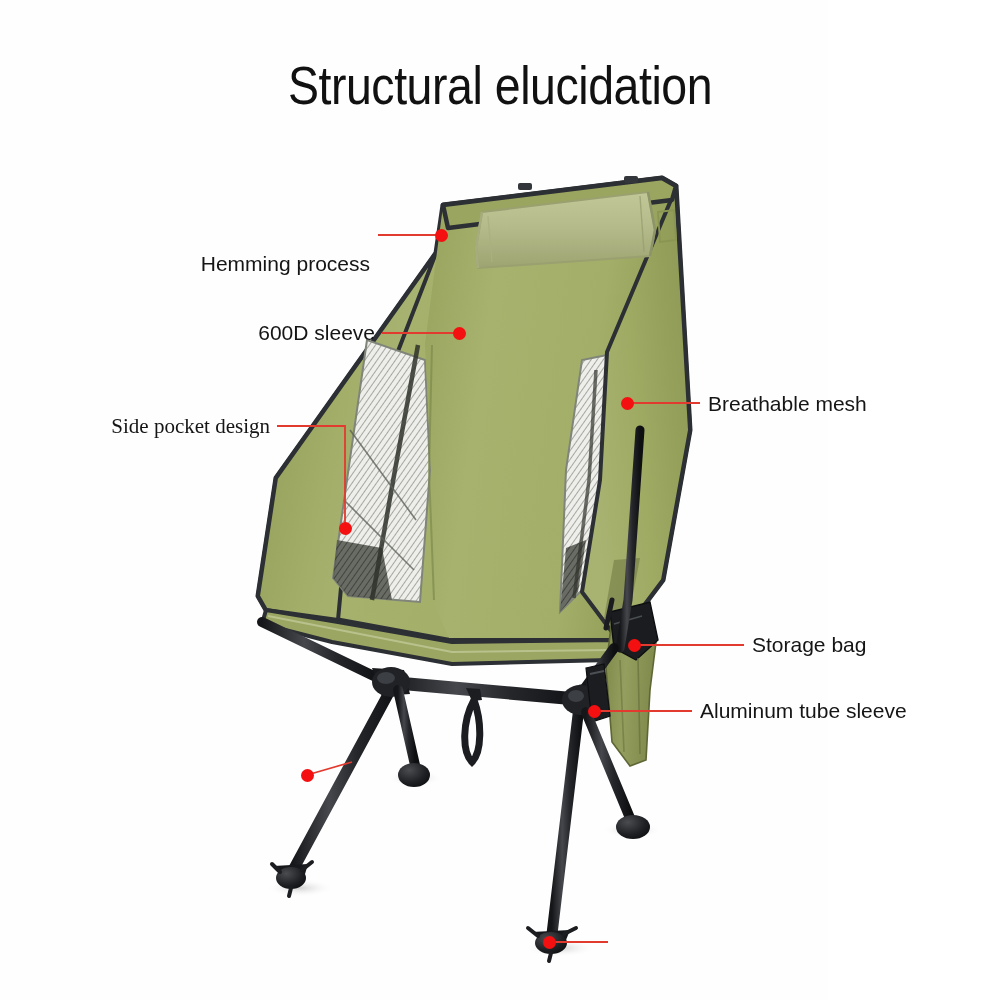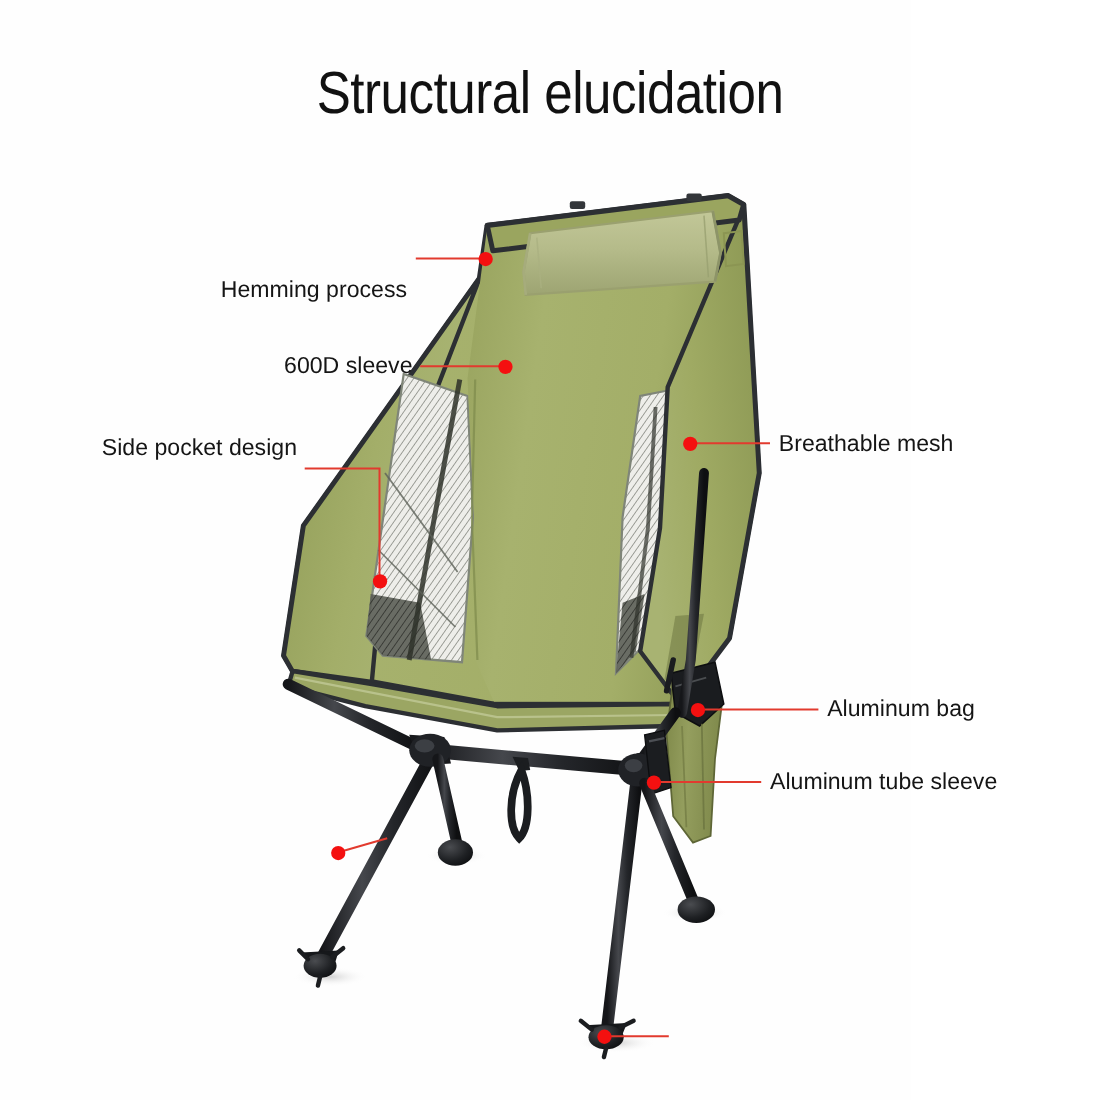--- a/index.html
+++ b/index.html
@@ -279,25 +279,25 @@
   <div class="dot" style="left:627px;top:403px;"></div>
   <div class="dot" style="left:634px;top:645px;"></div>
   <div class="dot" style="left:594px;top:711px;"></div>
   <div class="dot" style="left:307px;top:775px;"></div>
   <div class="dot" style="left:549px;top:942px;"></div>
 
   <div class="lbl r" style="left:170px;top:223px;width:200px;margin-top:29px;">Hemming process</div>
 
   <div class="lbl r" style="left:175px;top:321px;width:200px;">600D sleeve</div>
 
-  <div class="lbl r" style="left:70px;top:396px;width:200px;">Side pocket design</div>
+  <div class="lbl r" style="left:70px;top:414px;width:200px;font-family:Liberation Serif, serif;">Side pocket design</div>
 
   <div class="lbl" style="left:708px;top:392px;text-align:right;">Breathable mesh</div>
 
-  <div class="lbl" style="left:752px;top:633px;">Aluminum bag</div>
+  <div class="lbl" style="left:752px;top:633px;">Storage bag</div>
 
   <div class="lbl" style="left:700px;top:699px;">Aluminum tube sleeve</div>
 
   <div class="lbl c" style="left:142px;top:762px;width:210px;">
   </div>
 
 
 </div>
 
 </body></html>

